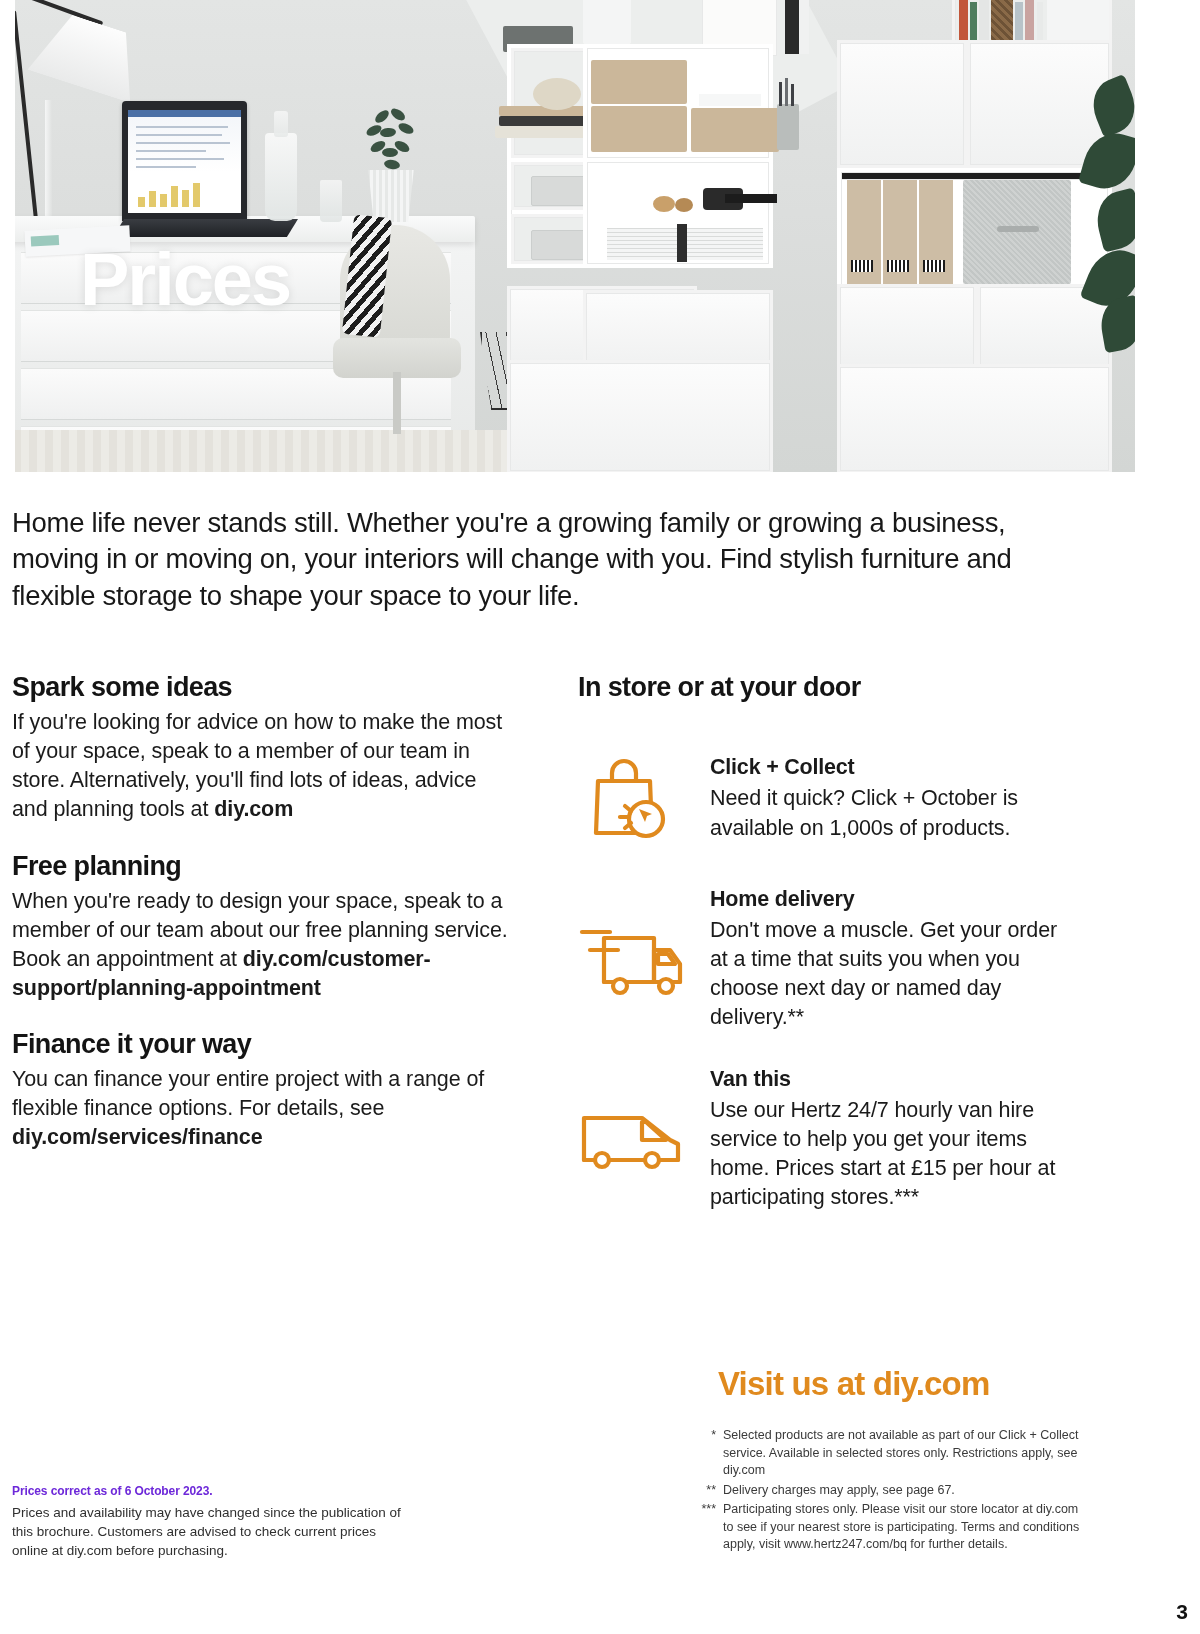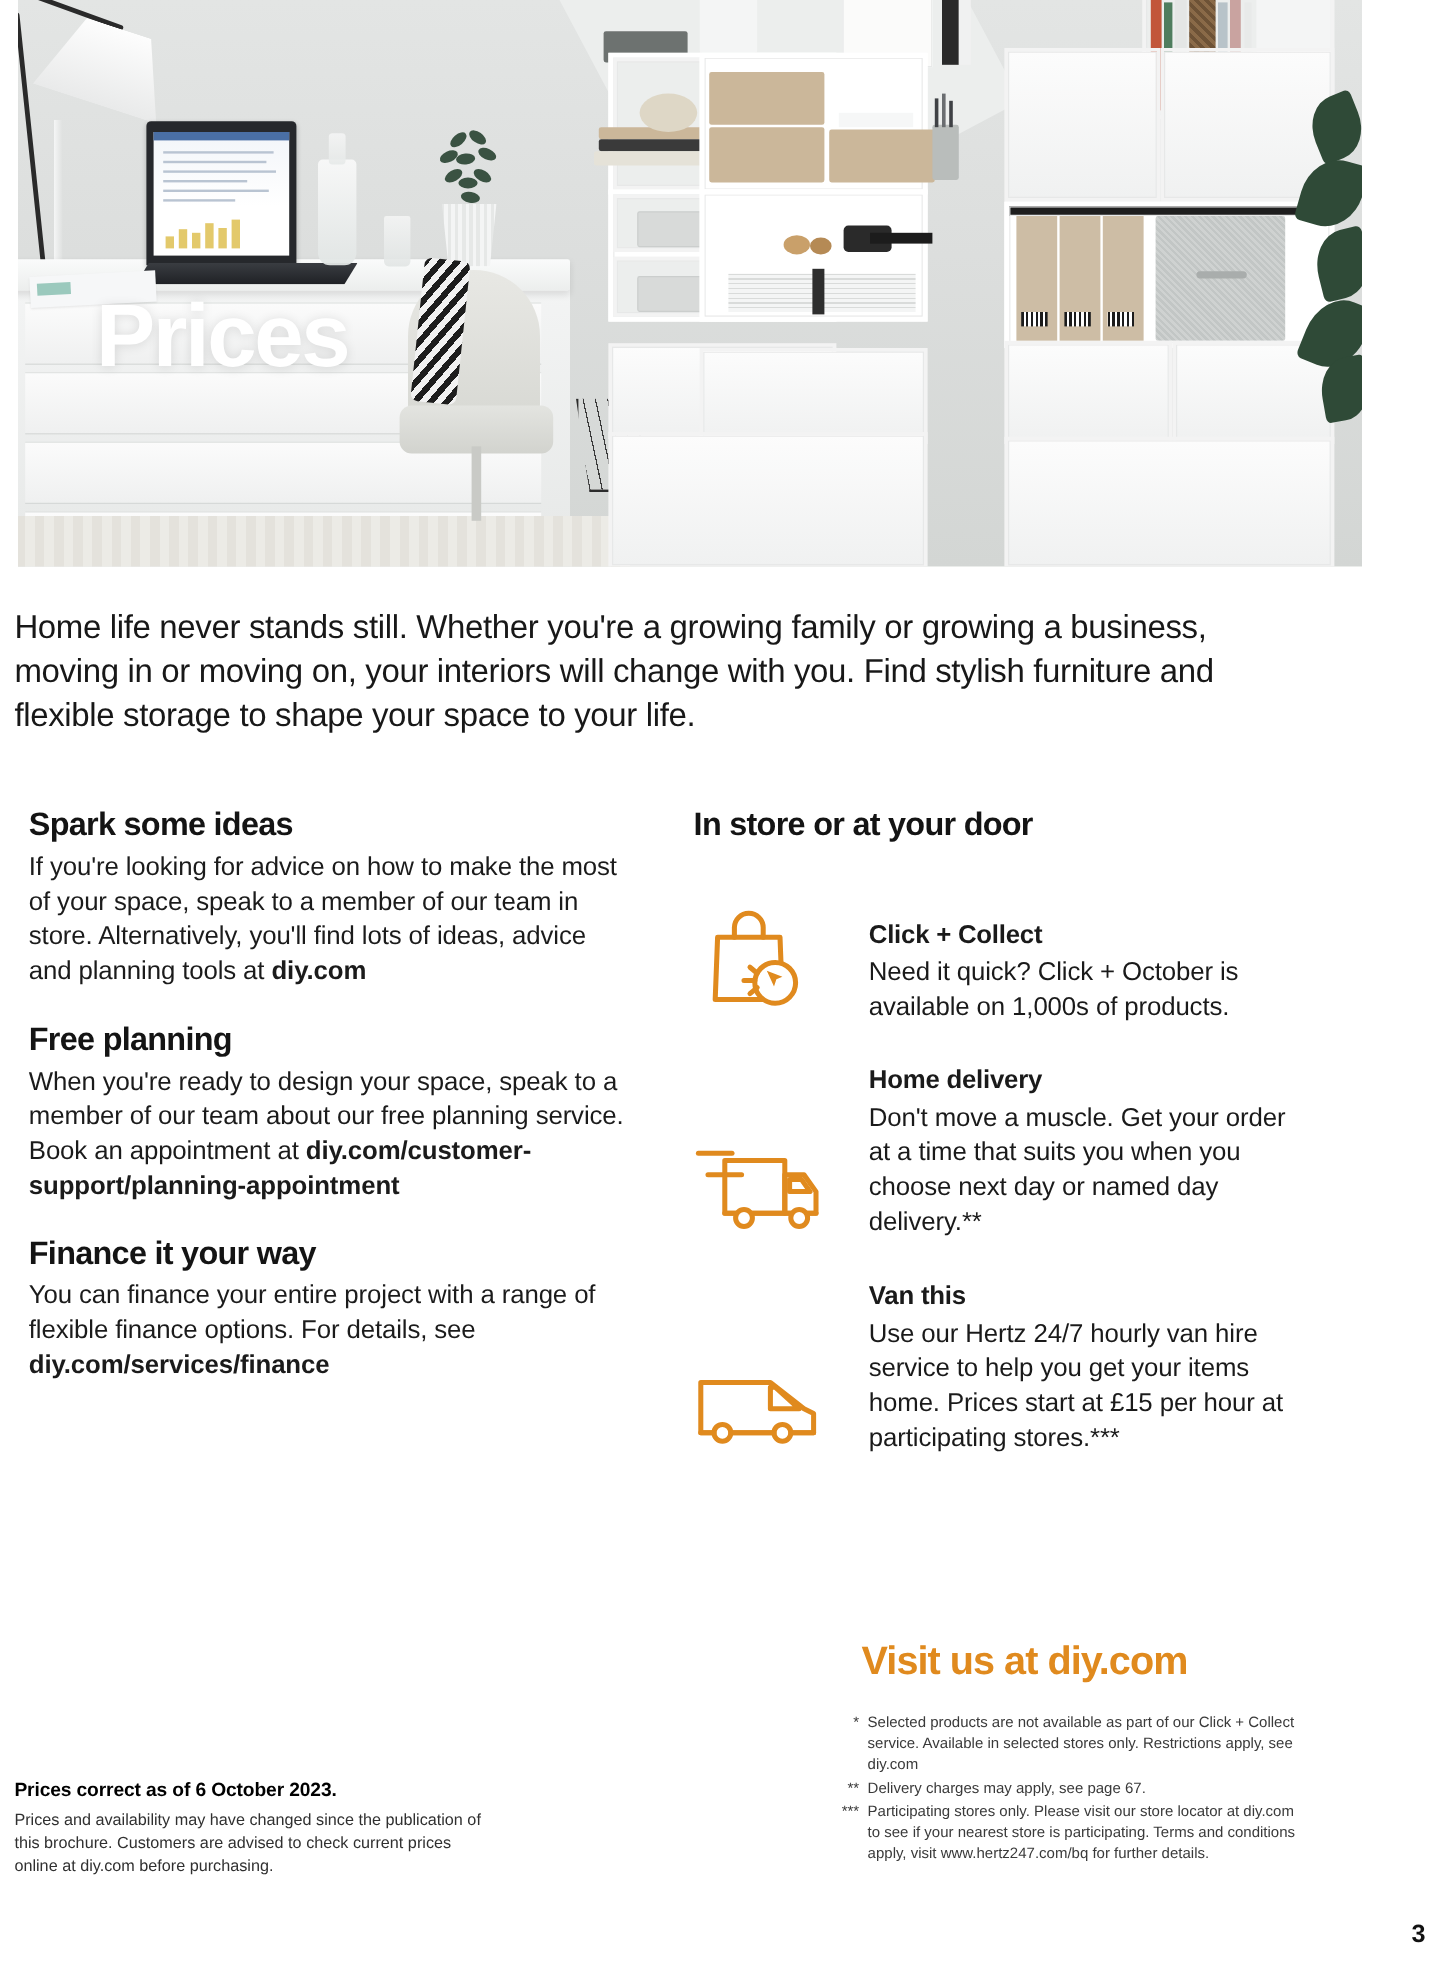--- a/index.html
+++ b/index.html
@@ -173,36 +173,36 @@
   .t-home { font-size:128px; display:block; margin-left:96px; margin-top:6px; letter-spacing:-5px;}
 
   
   .intro {
     position:absolute; left:12px; top:505px; width:1060px;
     font-size:27.5px; line-height:1.32; font-weight:500; color:#181818;
     letter-spacing:-0.3px;
   }
 
   
-  .col-left { position:absolute; left:12px; top:672px; width:500px;margin-left:12px; }
+  .col-left { position:absolute; left:12px; top:672px; width:500px; }
   .col-right { position:absolute; left:578px; top:672px; width:500px; }
 
   .blk { margin-bottom: 26px; }
   .blk h2 {
     font-size:27px; font-weight:800; letter-spacing:-0.6px; margin-bottom:5px; color:#141414;
   }
   .blk p {
     font-size:21.5px; line-height:1.355; font-weight:400; color:#1b1b1b; letter-spacing:-0.1px;
   }
   .blk p b { font-weight:700; }
 
   .sec-title {
     font-size:27px; font-weight:800; letter-spacing:-0.6px; color:#141414; margin-bottom:42px;
   }
-  .svc { display:flex; gap:30px; margin-bottom:34px; align-items:flex-end; }
+  .svc { display:flex; gap:16px; margin-bottom:34px; align-items:center; }
   .svc-icon { width:116px; flex:0 0 116px; padding-top:4px; }
   .svc-body { flex:1; }
   .svc-body h3 { font-size:21.5px; font-weight:700; margin-bottom:4px; letter-spacing:-0.2px;}
   .svc-body p { font-size:21.5px; line-height:1.355; letter-spacing:-0.1px;}
 
   .visit {
     position:absolute; left:718px; top:1365px;
     font-size:33px; font-weight:800; color:#e08a1e; letter-spacing:-0.8px;
   }
 
@@ -210,21 +210,21 @@
     position:absolute; left:690px; top:1427px; width:400px;
     font-size:12.5px; line-height:1.40; color:#3a3a3a;
   }
   .note-row { display:flex; gap:7px; margin-bottom:2px; }
   .note-mark { width:26px; flex:0 0 26px; text-align:right; }
   .note-txt { flex:1; }
 
   .prices {
     position:absolute; left:12px; top:1484px; width:400px;
   }
-  .prices .ph { font-size:16px; font-weight:700; color:#000000; margin-bottom:6px; letter-spacing:-0.1px;}
+  .prices .ph { font-size:12px; font-weight:700; color:#6d28d9; margin-bottom:6px; letter-spacing:-0.1px;}
   .prices .pp { font-size:13.5px; line-height:1.40; color:#303030; }
 
   .pagenum {
     position:absolute; right:12px; bottom:10px;
     font-size:21px; font-weight:700; color:#111;
   }
 </style>
 </head>
 <body>
 

